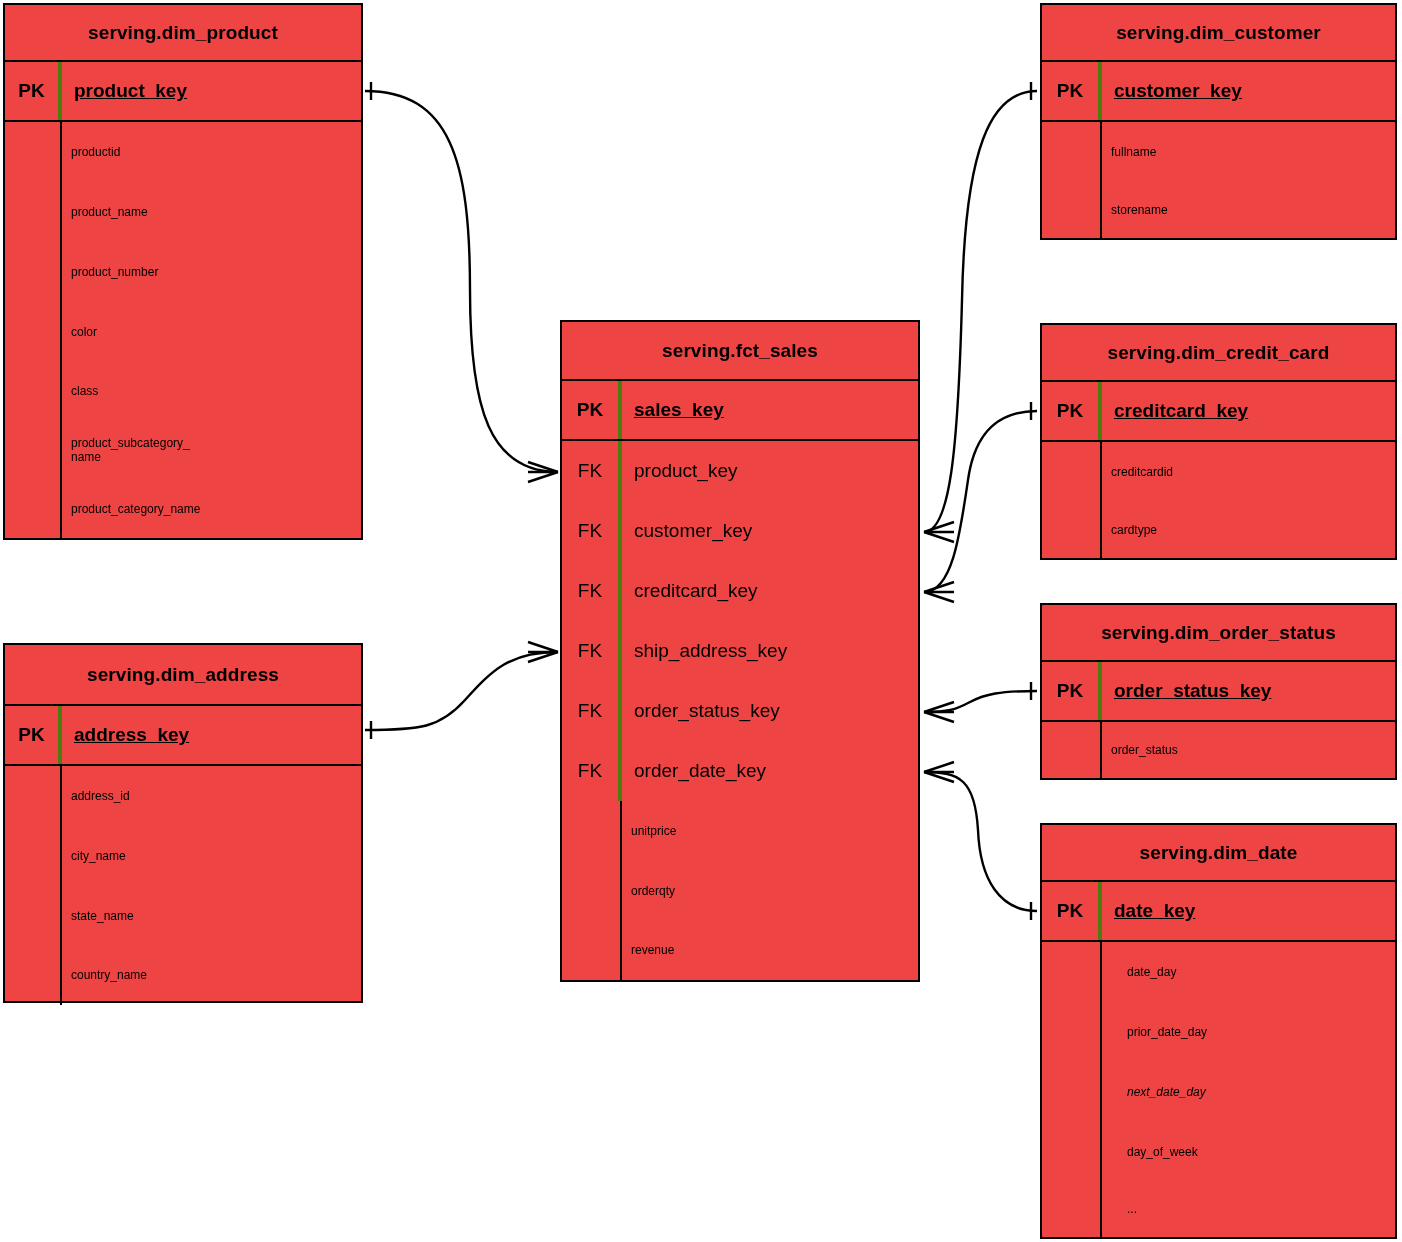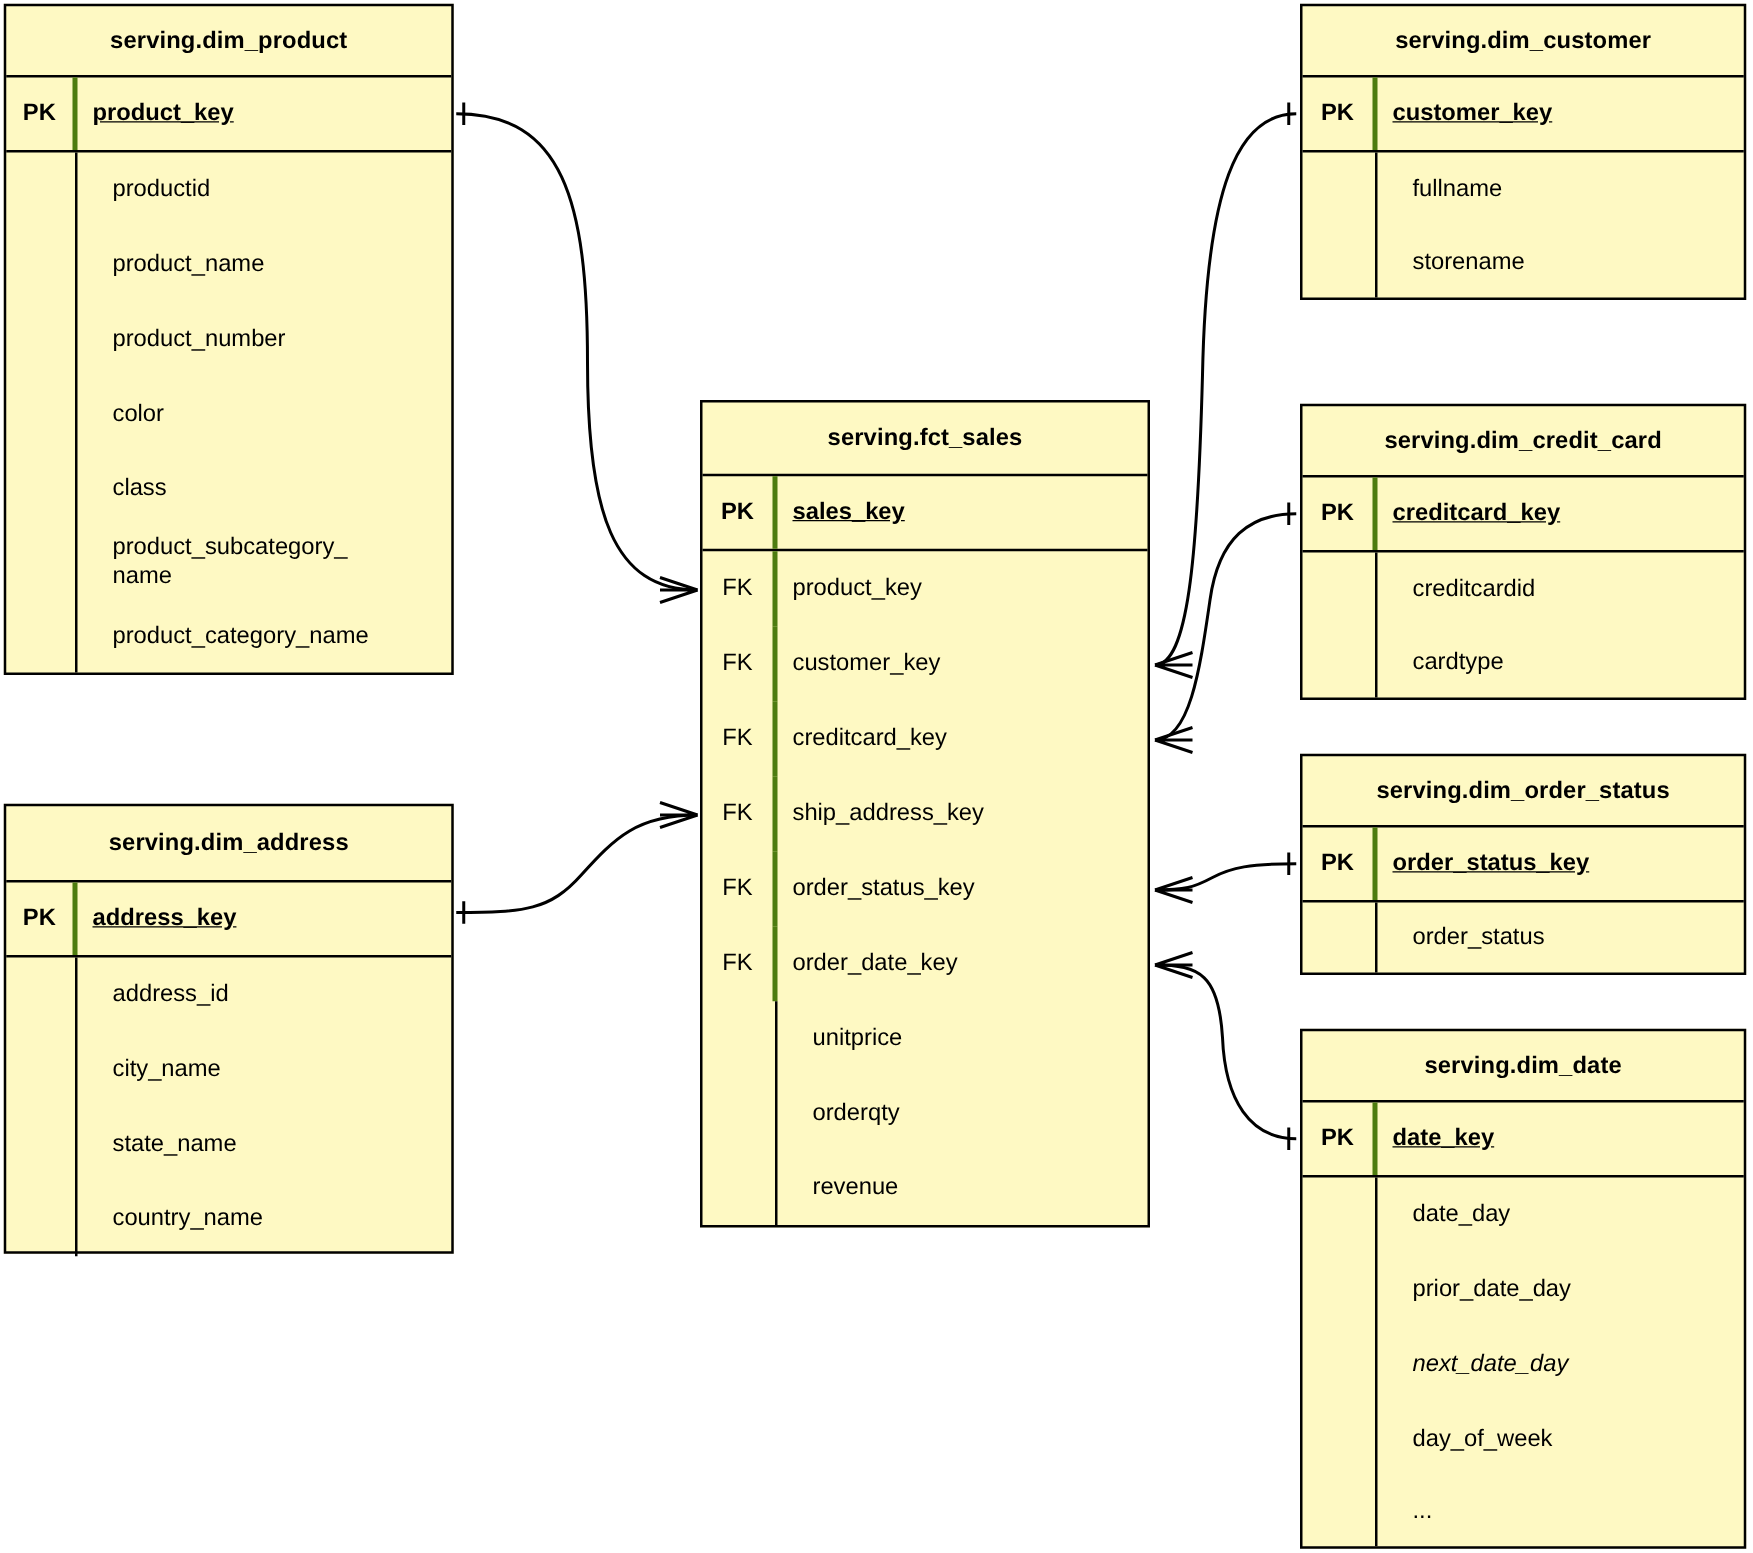--- a/index.html
+++ b/index.html
@@ -20,21 +20,21 @@
     left: 0;
     top: 0;
     width: 1402px;
     height: 1242px;
     pointer-events: none;
   }
   .entity {
     position: absolute;
     box-sizing: border-box;
     border: 2px solid #000000;
-    background: #fef9c3;
+    background: #ef4444;
     z-index: 2;
   }
   .entity-title {
     box-sizing: border-box;
     width: 100%;
     text-align: center;
     font-weight: bold;
     font-size: 19px;
     color: #000000;
     border-bottom: 2px solid #000000;
@@ -91,23 +91,23 @@
   .attrs-list {
     box-sizing: border-box;
     flex: 1 1 auto;
     display: flex;
     flex-direction: column;
   }
   .attr {
     box-sizing: border-box;
     display: flex;
     align-items: center;
-    padding-left: 28px;
+    padding-left: 9px;
     padding-right: 6px;
-    font-size: 19px;
+    font-size: 12px;
     color: #000000;
     line-height: 1.2;
   }
   .attr.wrapped { align-items: center; }
 </style>
 </head>
 <body>
 
 <div id="canvas">
 
@@ -274,21 +274,21 @@
       </div>
     </div>
   </div>
 
   <div class="entity" style="left:1040px; top:823px; width:357px; height:416px;">
     <div class="entity-title" style="height:57px;">serving.dim_date</div>
     <div class="row sep" style="height:60px;">
       <div class="keycell pk" style="width:60px;">PK</div>
       <div class="namecell pkname">date_key</div>
     </div>
-    <div class="attrs" style="height:295px;">
+    <div class="attrs" style="height:295px;gap:16px;">
       <div class="attrs-gutter" style="width:60px;"></div>
       <div class="attrs-list">
         <div class="attr" style="height:60px;">date_day</div>
         <div class="attr" style="height:60px;">prior_date_day</div>
         <div class="attr" style="height:60px;font-style:italic;">next_date_day</div>
         <div class="attr" style="height:60px;">day_of_week</div>
         <div class="attr" style="height:55px;">...</div>
       </div>
     </div>
   </div>

